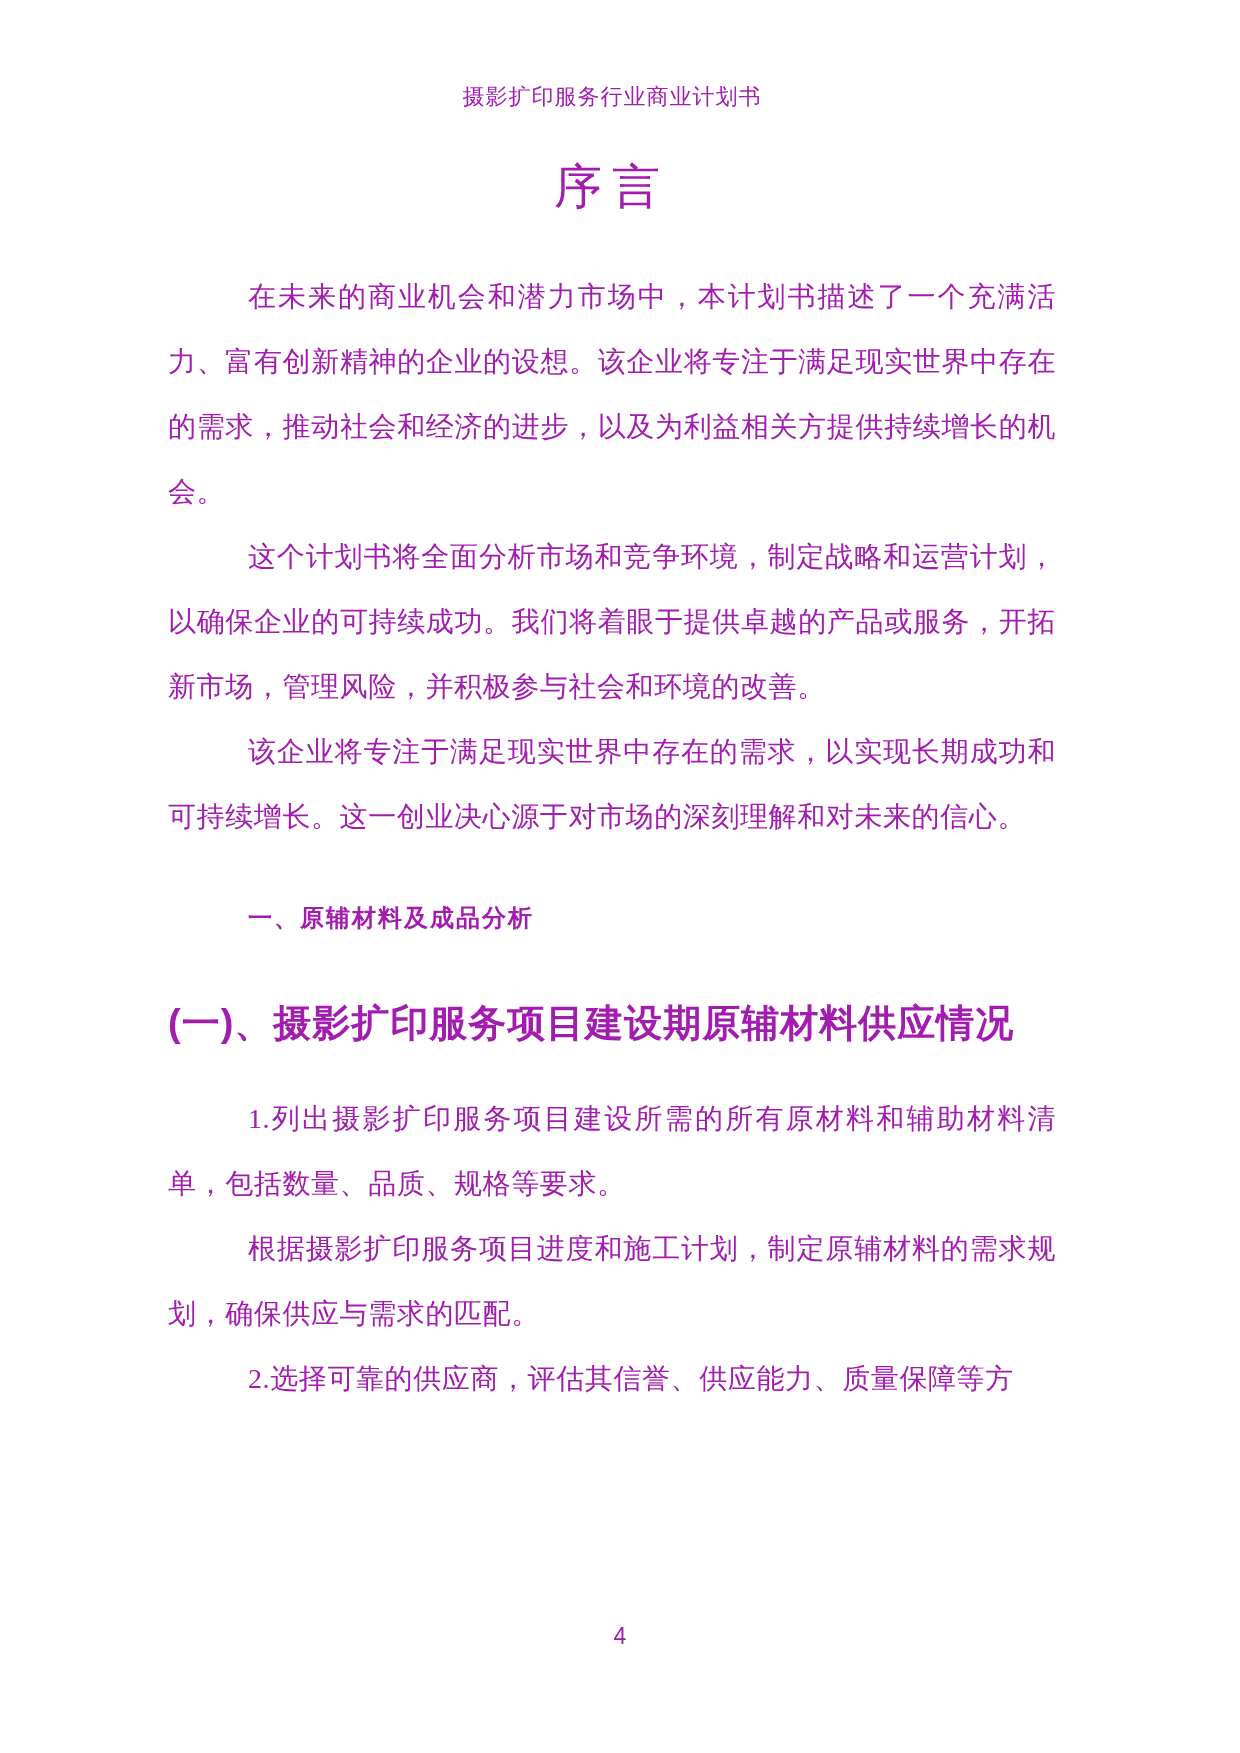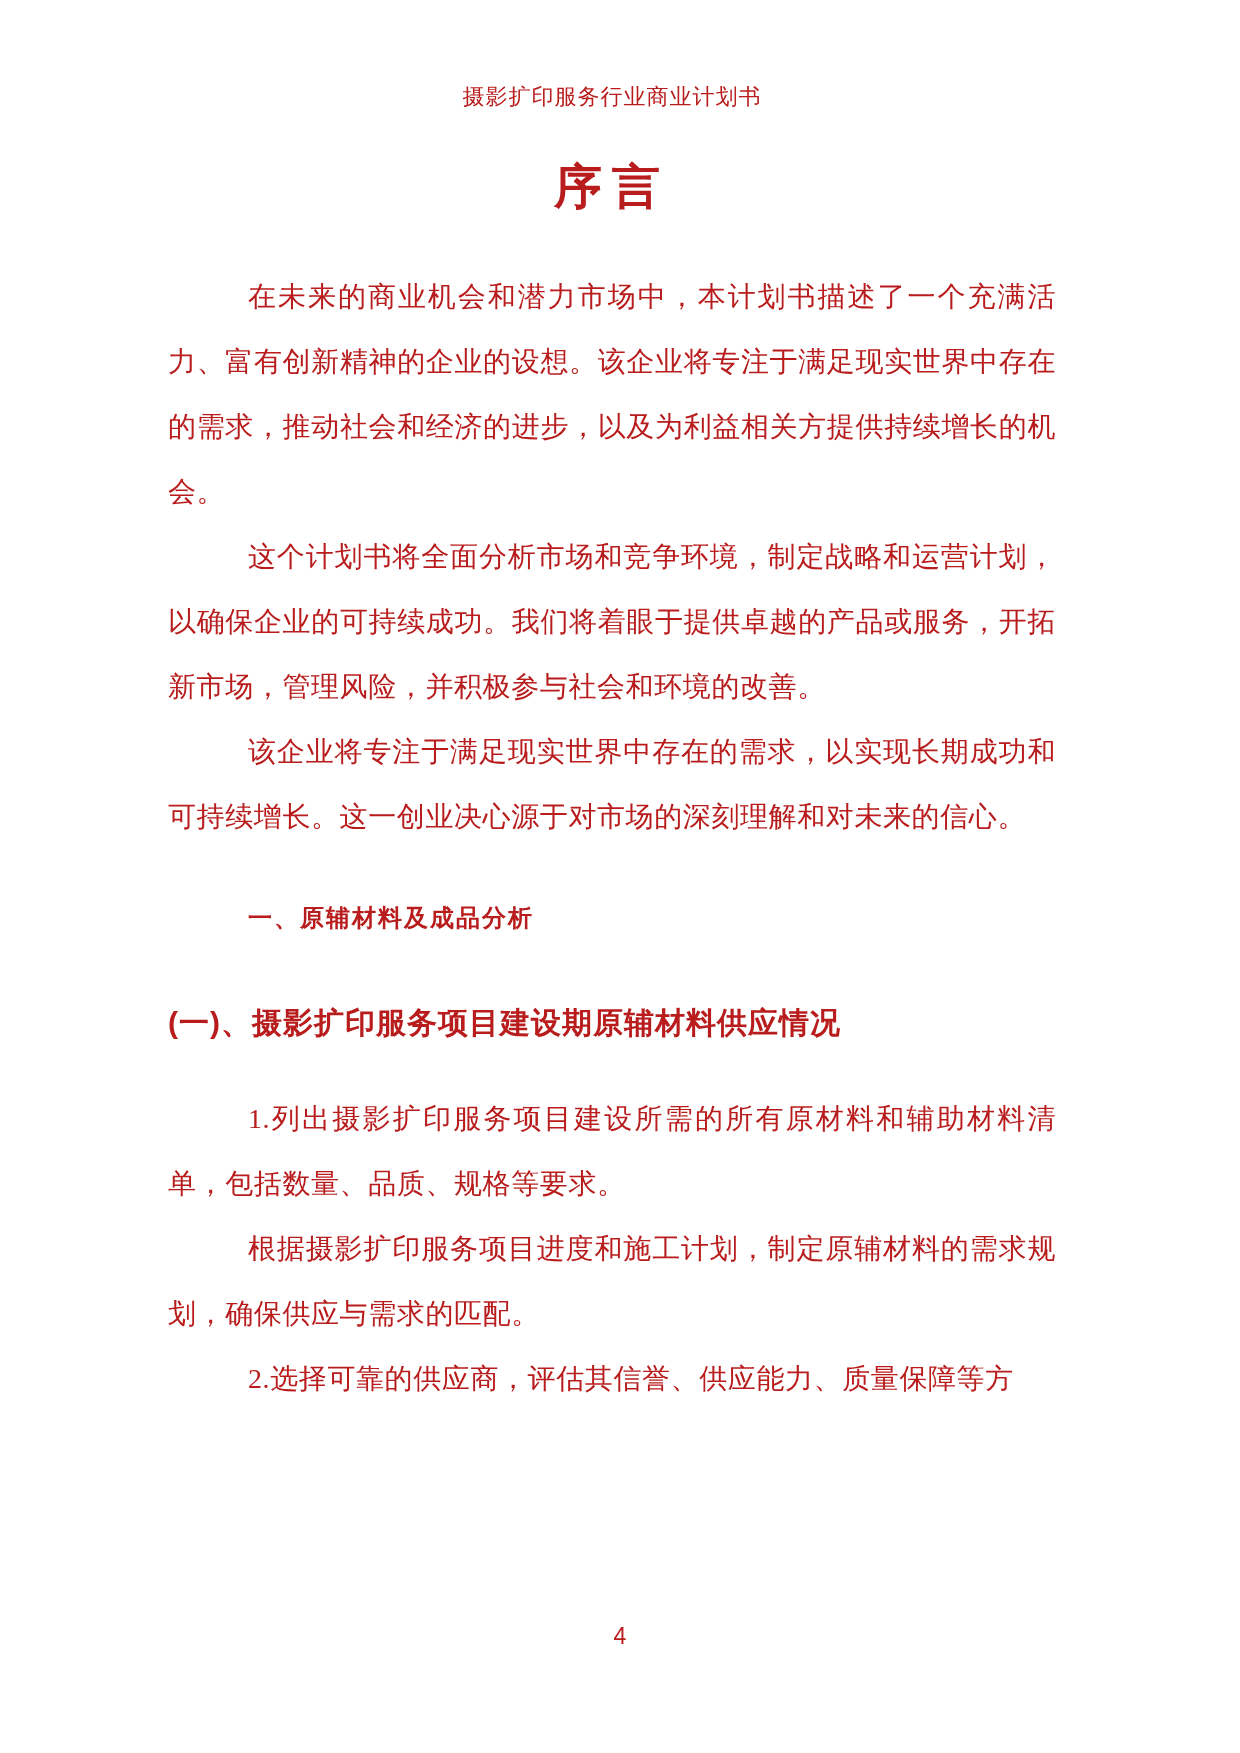--- a/index.html
+++ b/index.html
@@ -8,37 +8,37 @@
     background: #ffffff;
   }
   .page {
     position: relative;
     width: 1240px;
     height: 1753px;
     margin: 0 auto;
     background: #ffffff;
     box-sizing: border-box;
     padding: 82px 184px 0 168px;
-    color: #b91c1c;
+    color: #a21caf;
     font-family: "Liberation Serif", serif;
     overflow: hidden;
   }
   .running-header {
     text-align: center;
     font-size: 22px;
     line-height: 30px;
     letter-spacing: 1px;
     font-weight: 400;
   }
   .doc-title {
     margin: 44px 0 0 0;
     text-align: center;
     font-size: 48px;
     line-height: 62px;
-    font-weight: 700;
+    font-weight: 400;
     letter-spacing: 10px;
   }
   .body-block {
     margin-top: 46px;
     font-size: 28px;
     line-height: 65px;
     letter-spacing: 0.6px;
     text-align: justify;
   }
   .body-block p {
@@ -51,21 +51,21 @@
     font-family: "Liberation Sans", sans-serif;
     font-weight: 700;
     font-size: 24px;
     line-height: 48px;
     letter-spacing: 2px;
   }
   .heading-2 {
     margin: 52px 0 0 0;
     font-family: "Liberation Sans", sans-serif;
     font-weight: 700;
-    font-size: 30px;
+    font-size: 38px;
     line-height: 58px;
     letter-spacing: 1px;
   }
   .body-block.second {
     margin-top: 34px;
   }
   .page-number {
     position: absolute;
     top: 1622px;
     left: 0;

